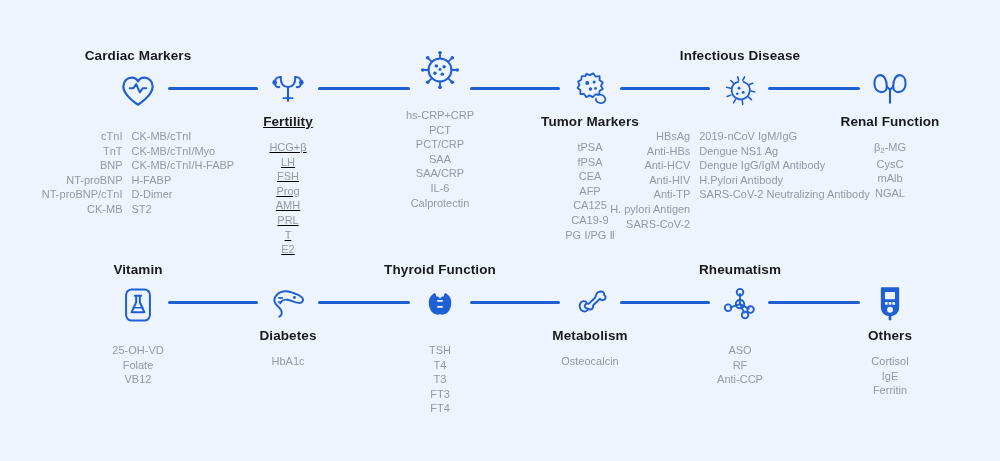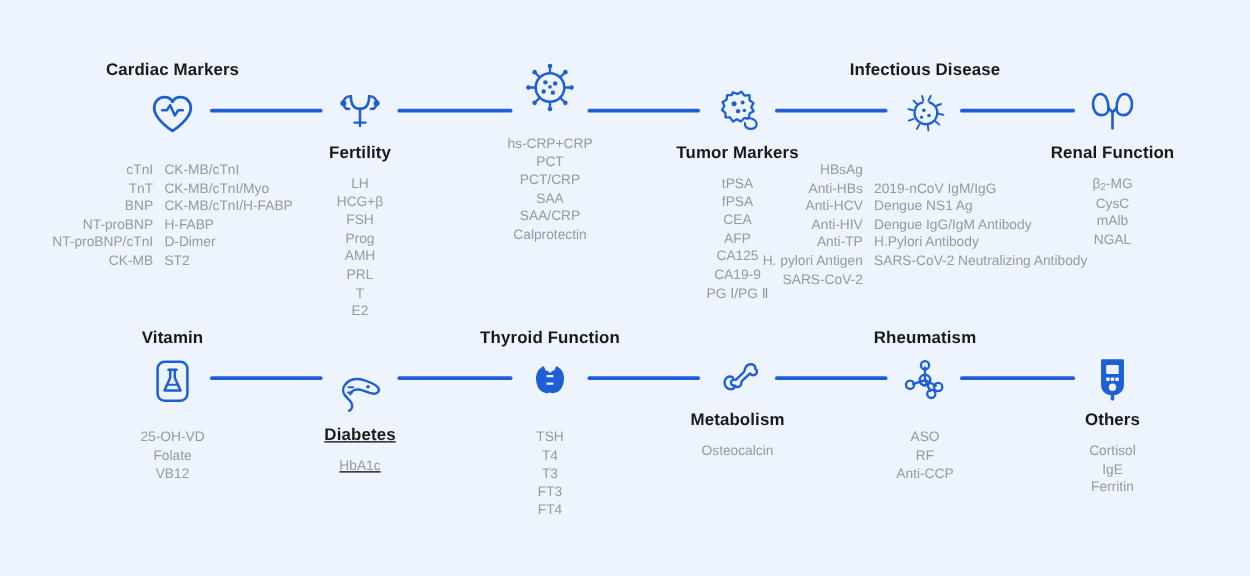--- a/index.html
+++ b/index.html
@@ -70,21 +70,20 @@
     line-height: 14.6px;
     white-space: nowrap;
   }
   .analyte-list li { white-space: nowrap; }
 
   
   .cols {
     display: flex;
     justify-content: center;
     gap: 9px;
-    align-items: center;
   }
   .cols .col-r { text-align: right; }
   .cols .col-l { text-align: left; }
 
   .gap-sm { height: 10px; }
   .gap-md { height: 16px; }
 
   sub {
     font-size: 8px;
     vertical-align: baseline;
@@ -131,37 +130,37 @@
           <li>CK-MB/cTnI</li>
           <li>CK-MB/cTnI/Myo</li>
           <li>CK-MB/cTnI/H-FABP</li>
           <li>H-FABP</li>
           <li>D-Dimer</li>
           <li>ST2</li>
         </ul>
     </div>
   </div>
 
-  <div class="node title-below" style="left:288px; top:66px;">
+  <div class="node title-below" style="left:288px; top:66px;text-decoration:underline;">
     <span class="node-icon">
       <svg viewBox="0 0 48 48" fill="none" stroke="#1f5fd4" stroke-width="2.2" stroke-linecap="round" stroke-linejoin="round">
         <path d="M16 12 C16 20 19 23 24 23 C29 23 32 20 32 12"></path>
         <path d="M24 23 L24 38"></path>
         <path d="M16 12 C12 12 9.5 14.5 9.5 18 C9.5 21.5 12 23.5 14.5 23"></path>
         <path d="M32 12 C36 12 38.5 14.5 38.5 18 C38.5 21.5 36 23.5 33.5 23"></path>
         <circle cx="9.5" cy="18" r="2.6" fill="#1f5fd4" stroke="none"></circle>
         <circle cx="38.5" cy="18" r="2.6" fill="#1f5fd4" stroke="none"></circle>
         <path d="M19 35 L29 35" stroke-width="2"></path>
       </svg>
     </span>
     <div class="node-title">Fertility</div>
     <div class="gap-sm"></div>
     <ul class="analyte-list">
+        <li>HCG+β</li>
         <li>LH</li>
-        <li>HCG+β</li>
         <li>FSH</li>
         <li>Prog</li>
         <li>AMH</li>
         <li>PRL</li>
         <li>T</li>
         <li>E2</li>
       </ul>
   </div>
 
   <div class="node title-above" style="left:440px; top:48px;">
@@ -195,20 +194,21 @@
         </g>
       </svg>
     </span>
     <div class="gap-md"></div>
     <ul class="analyte-list">
         <li>hs-CRP+CRP</li>
         <li>PCT</li>
         <li>PCT/CRP</li>
         <li>SAA</li>
         <li>SAA/CRP</li>
+        <li>IL-6</li>
         <li>Calprotectin</li>
       </ul>
   </div>
 
   <div class="node title-below" style="left:590px; top:66px;">
     <span class="node-icon">
       <svg viewBox="0 0 48 48" fill="none" stroke="#1f5fd4" stroke-width="2" stroke-linecap="round" stroke-linejoin="round">
         <path d="M20 8.5 L24 10 L27.5 8 L30 11.5 L34.5 11 L34.5 15.5 L38 18 L36 21.5 L38 25 L34.5 27 L34 31 L30 31 L27 34 L23.5 32 L20 34 L17.5 30.5 L13.5 30.5 L13.5 26.5 L10.5 24 L12.5 20.5 L11 17 L14.5 15 L15 11 L19 11 Z"></path>
         <g fill="#1f5fd4" stroke="none">
           <circle cx="21" cy="18.5" r="2.2"></circle>
@@ -307,21 +307,21 @@
       </svg>
     </span>
     <div class="gap-md"></div>
     <ul class="analyte-list">
         <li>25-OH-VD</li>
         <li>Folate</li>
         <li>VB12</li>
       </ul>
   </div>
 
-  <div class="node title-below" style="left:288px; top:292px;text-decoration:underline;">
+  <div class="node title-below" style="left:288px; top:280px;">
     <span class="node-icon">
       <svg viewBox="0 0 48 48" fill="none" stroke="#1f5fd4" stroke-width="2.1" stroke-linecap="round" stroke-linejoin="round">
         <path d="M12 16 C16 12 22 11.5 28 13.5 C33.5 15.3 38 17 40 20 C41.5 22.5 39.5 25.5 35.5 25 C31 24.4 27 22 23.5 21.5"></path>
         <path d="M12 16 C9 19 8.5 23 10.5 26 C12.5 29 15 30 16.5 33 C18 36 17 39 14.5 40"></path>
         <path d="M23.5 21.5 C20 21 16.5 22.5 15.5 25.5"></path>
         <path d="M14 19.5 L18 19.5" stroke-width="1.7"></path>
         <path d="M13.5 24 L17 24" stroke-width="1.7"></path>
         <circle cx="31" cy="19" r="1.6" fill="#1f5fd4" stroke="none"></circle>
       </svg>
     </span>

